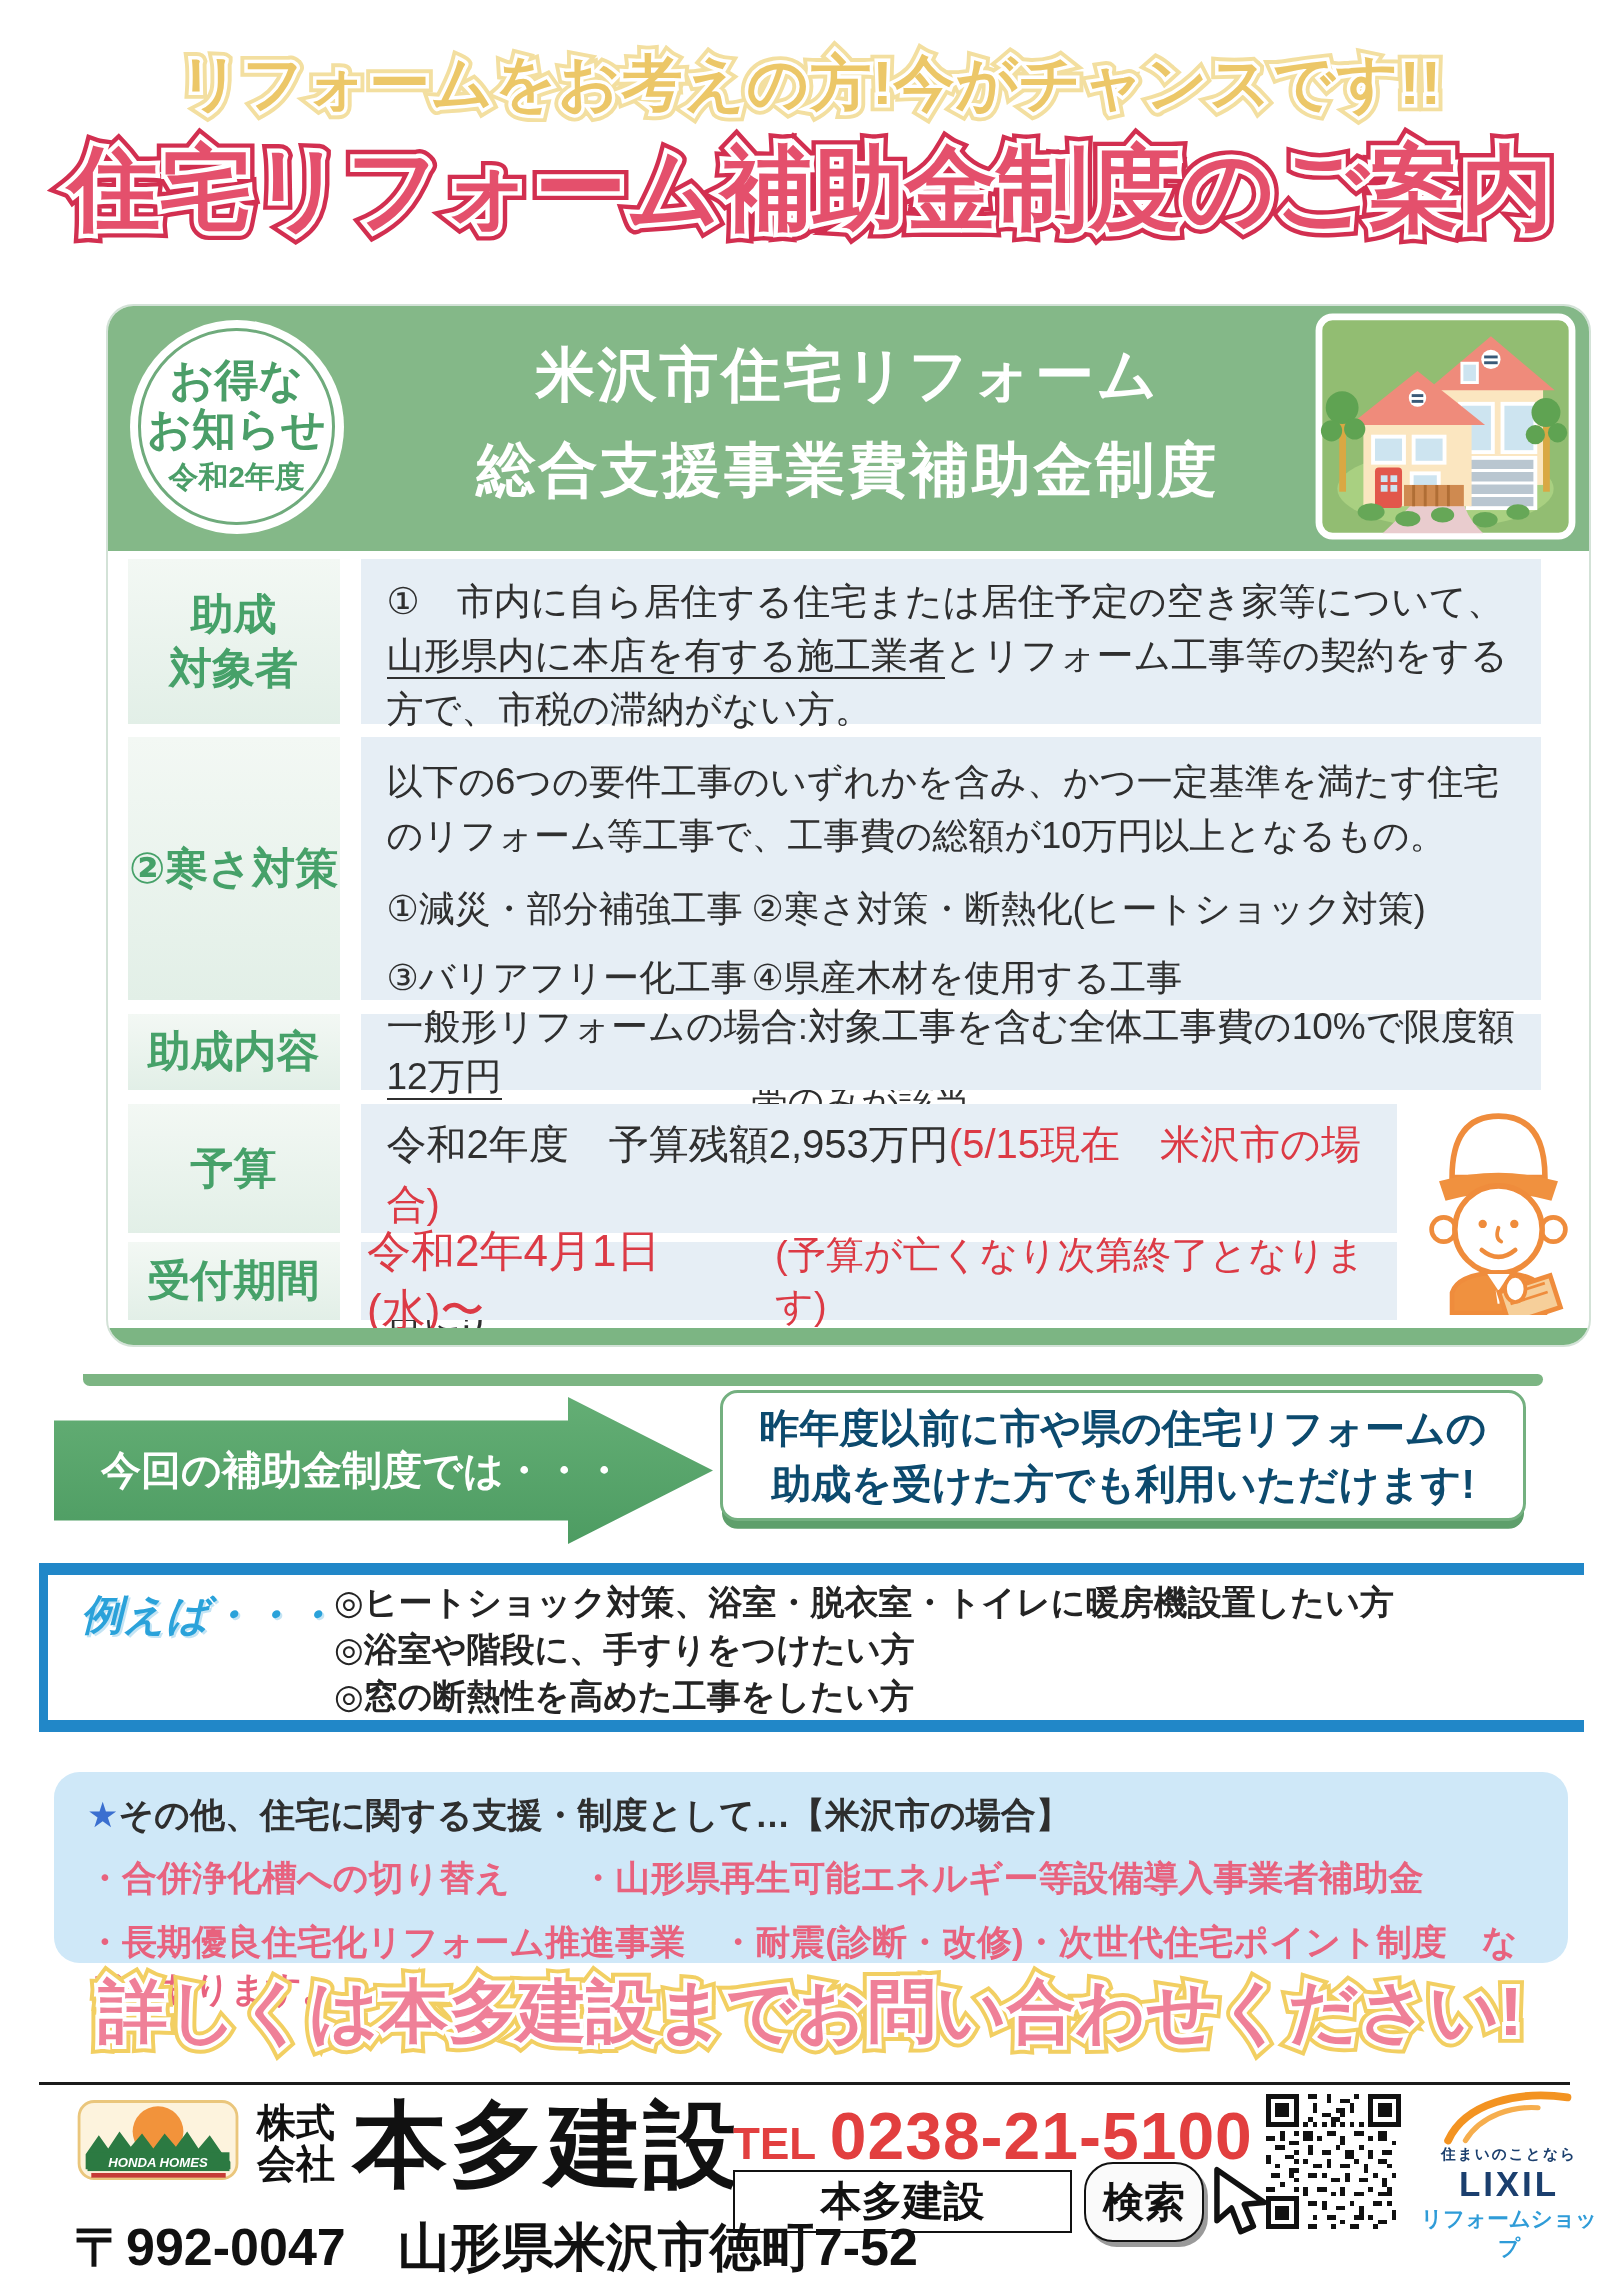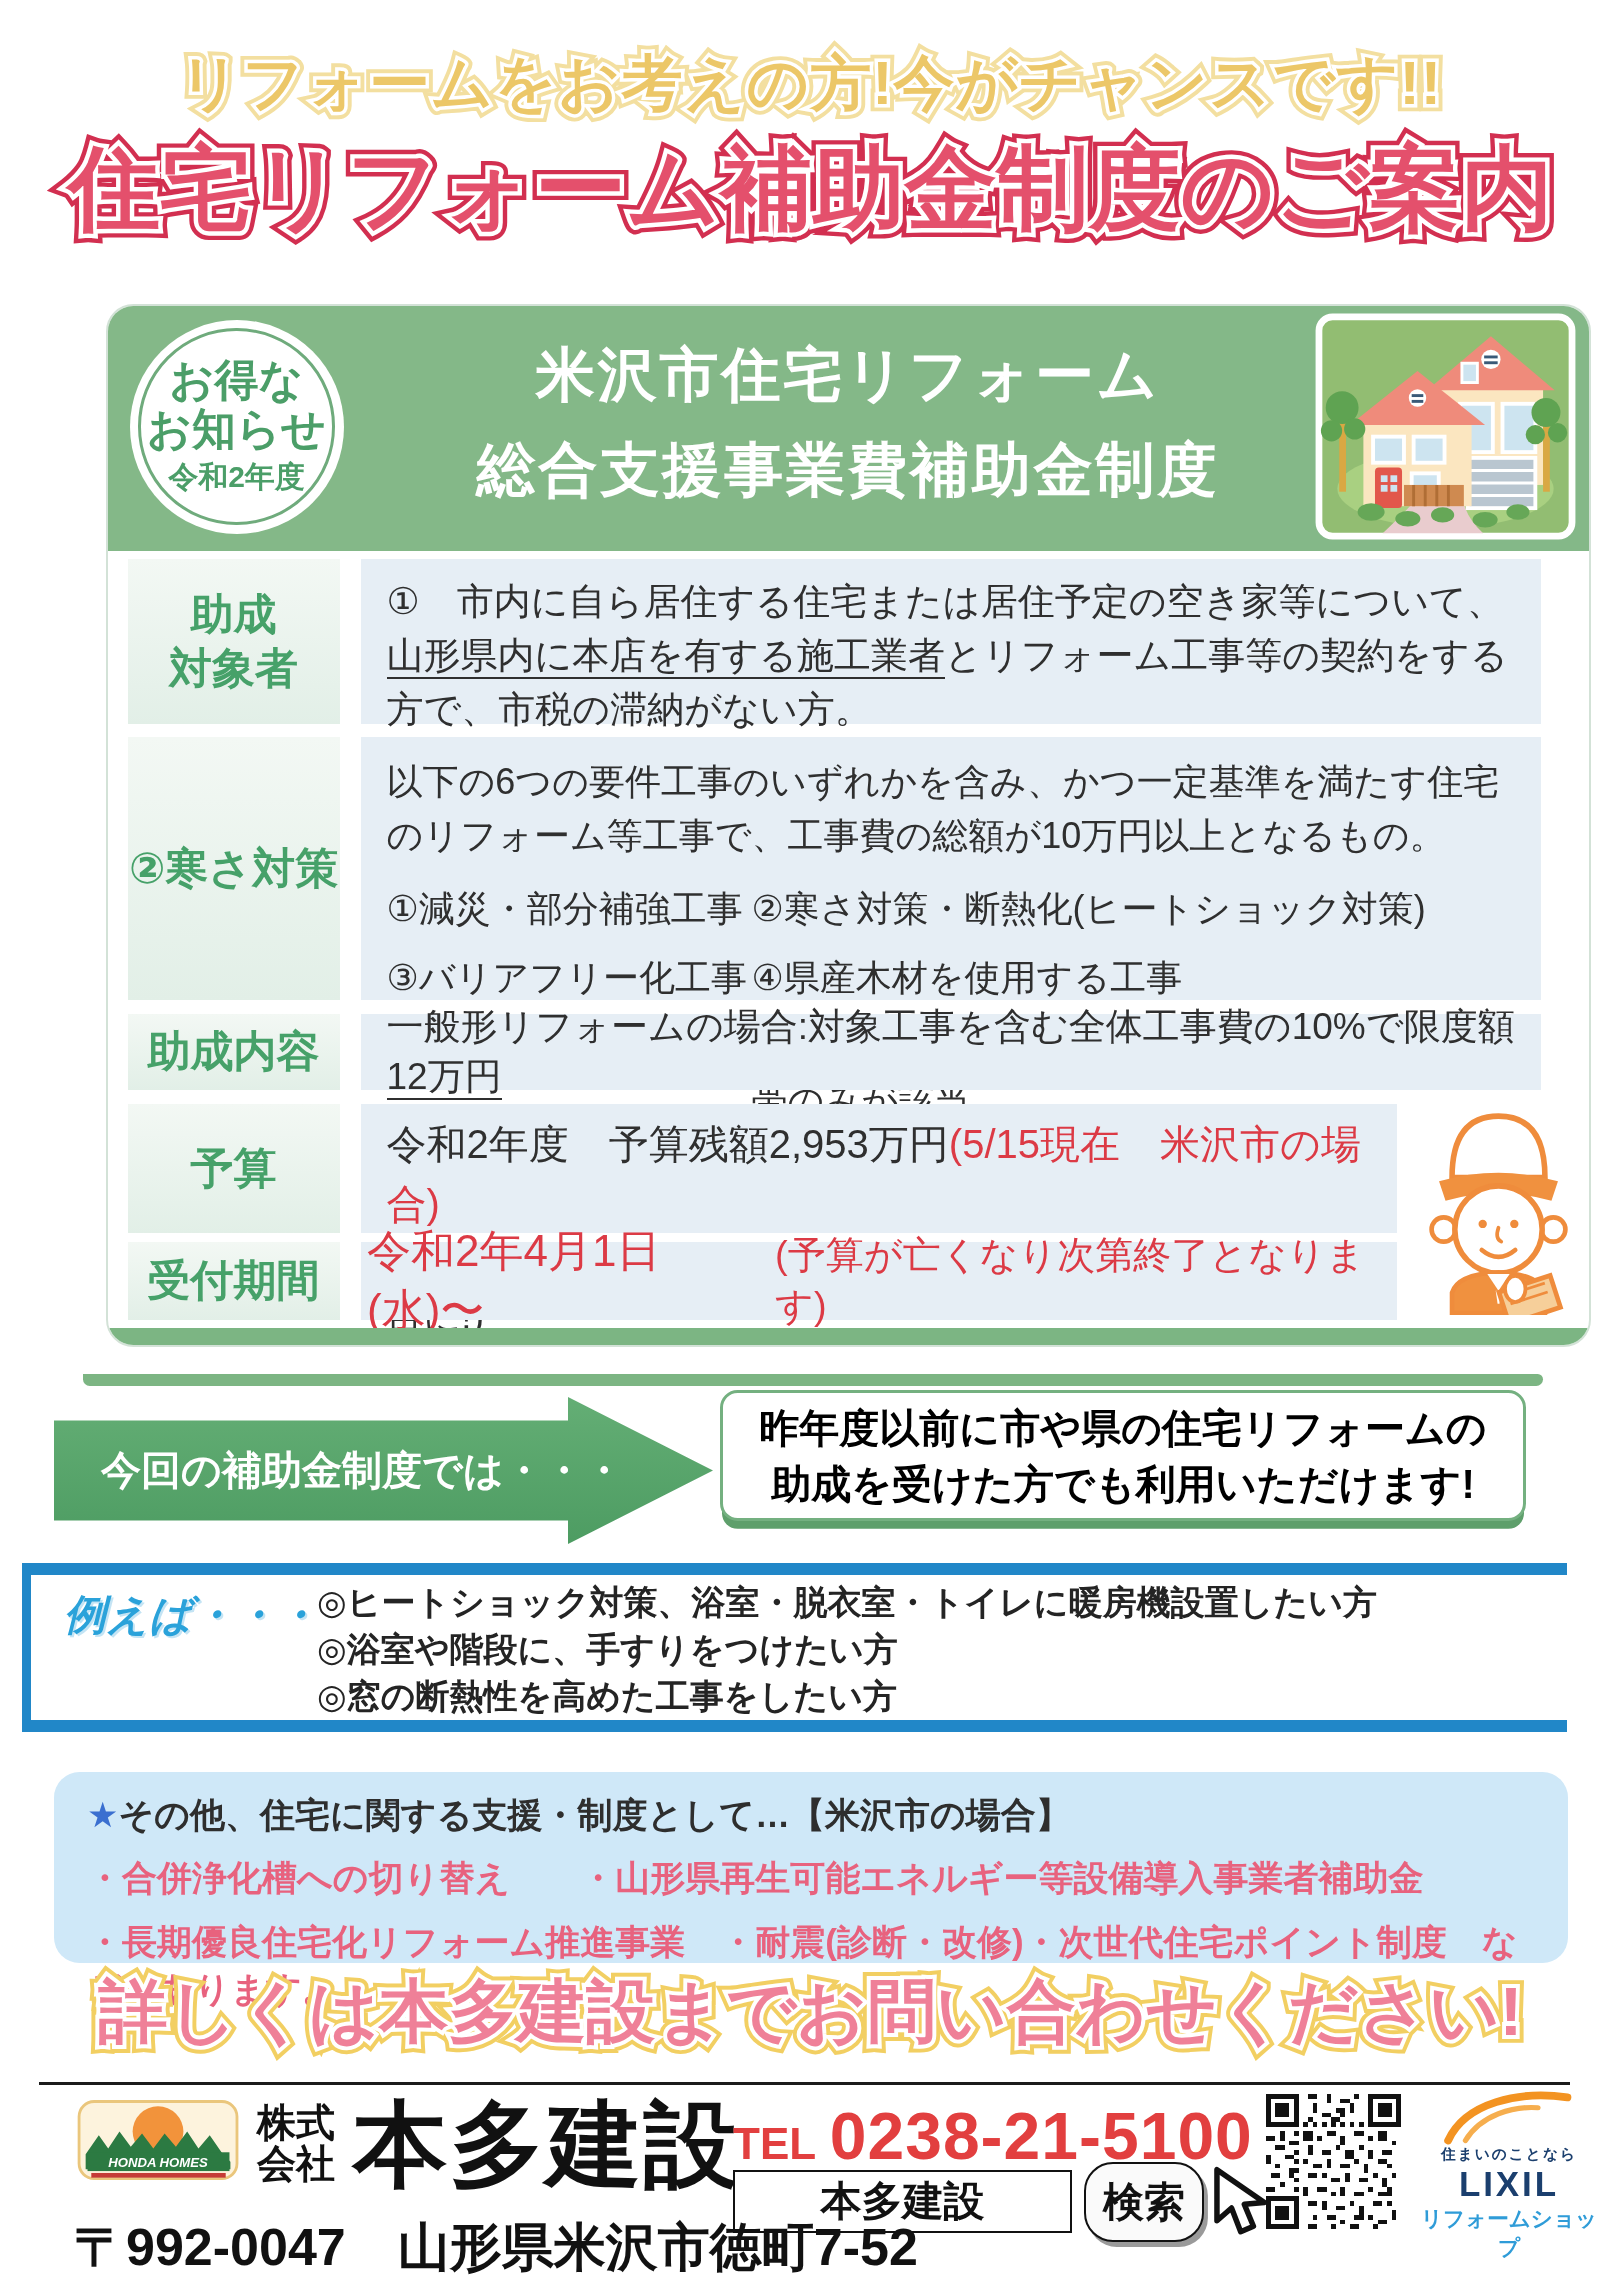--- a/index.html
+++ b/index.html
@@ -100,26 +100,26 @@
     background:linear-gradient(180deg,#64ae75,#4d9c62);
     clip-path:polygon(0 16%,78% 16%,78% 0,100% 50%,78% 100%,78% 84%,0 84%);
     display:flex; align-items:center;
   }
   .cta-arrow span { color:#ffffff; font-weight:800; font-size:40px; padding-left:47px; letter-spacing:0; }
   .highlight-box {
     position:absolute; left:720px; top:1390px; width:806px; height:131px;
     background:#ffffff; border:3.9px solid #74b080; border-radius:17.6px;
     box-shadow:0 9.8px 0 -2px #5e9f6b;
     display:flex; flex-direction:column; align-items:center; justify-content:center;
-    font-size:40px; font-weight:800; color:#000000; line-height:1.4; box-sizing:border-box;text-align:center;
+    font-size:40px; font-weight:800; color:#0c4a6e; line-height:1.4; box-sizing:border-box;text-align:center;
   }
 
   
   .example-box {
-    position:absolute; left:22px; top:1563px; width:1545px; height:169px;
+    position:absolute; left:39px; top:1563px; width:1545px; height:169px;
     background:#ffffff; box-sizing:border-box;
     border-top:12.7px solid #2187c8; border-bottom:12.7px solid #2187c8; border-left:9.8px solid #2187c8;
   }
   .ex-label {
     position:absolute; left:33px; top:11.8px; font-size:42px; font-weight:800; font-style:italic;
     color:#2aa2da; text-shadow:2px 2px 0 #c4e4f4;
   }
   .ex-items { position:absolute; left:286px; top:3.9px; font-size:34px; font-weight:600; color:#242424; line-height:1.39; }
   .ex-conclusion {
     position:absolute; right:137px; bottom:5.9px; font-size:45px; font-weight:800;

